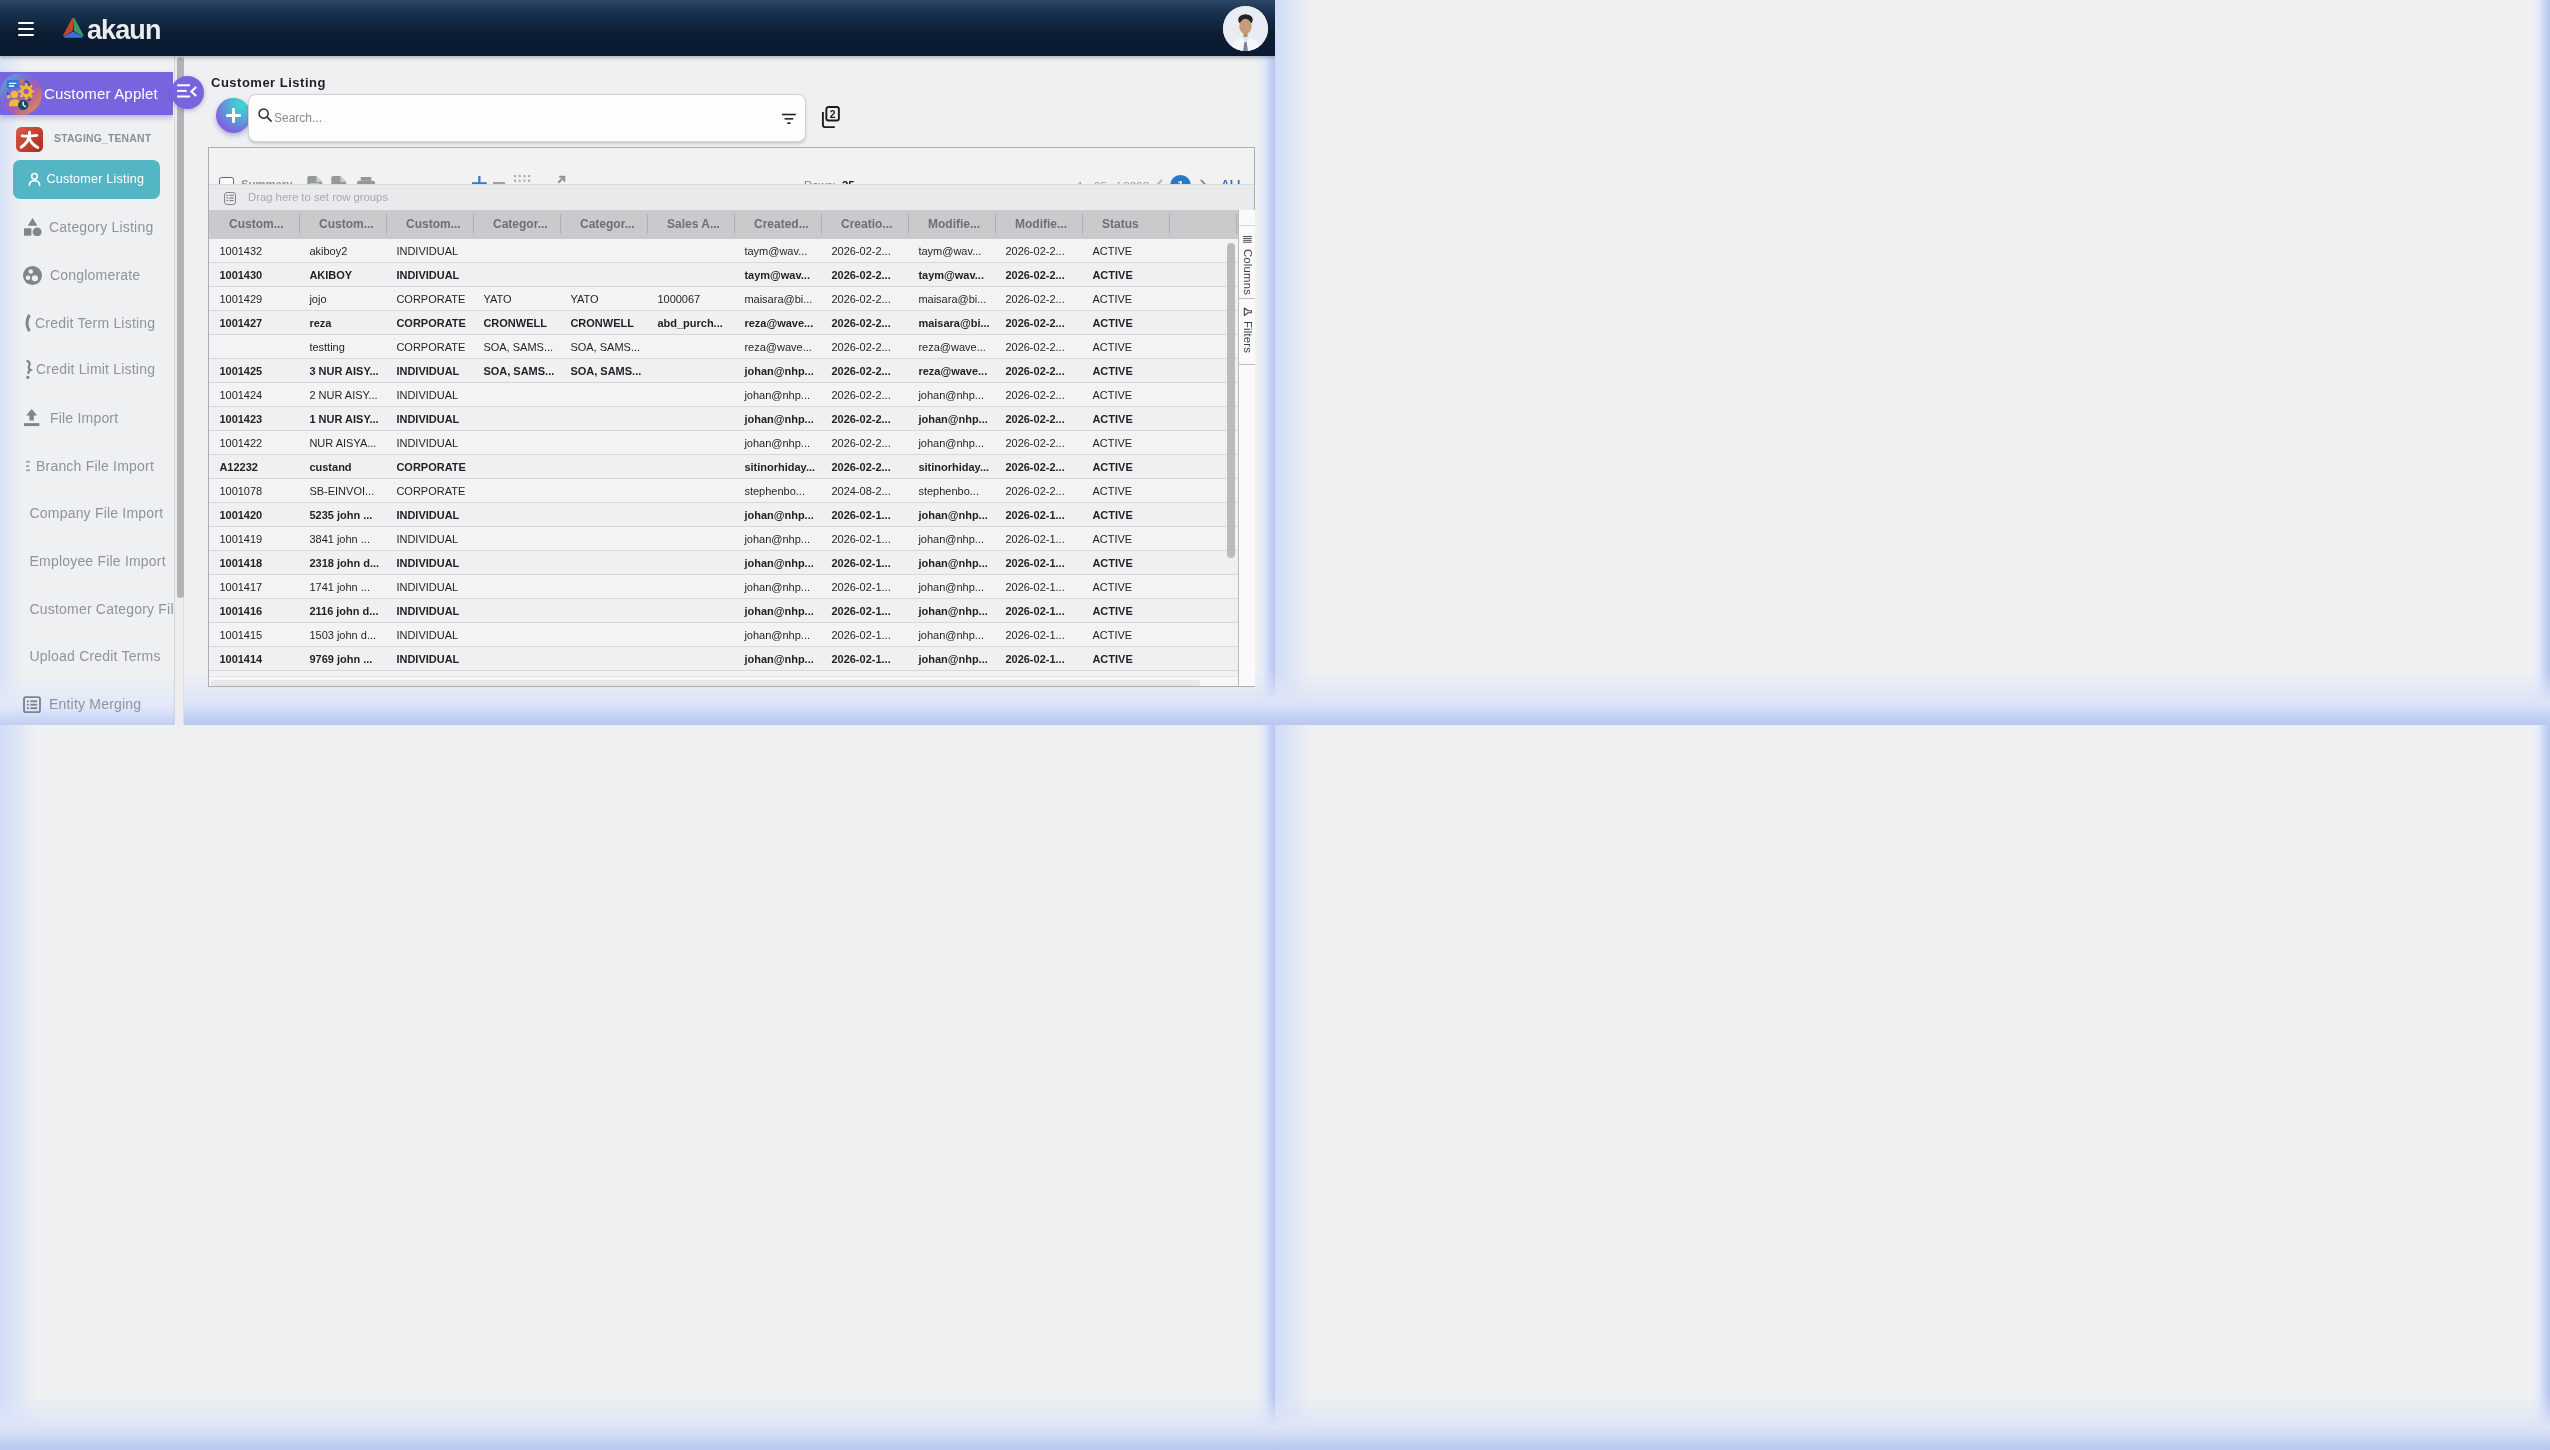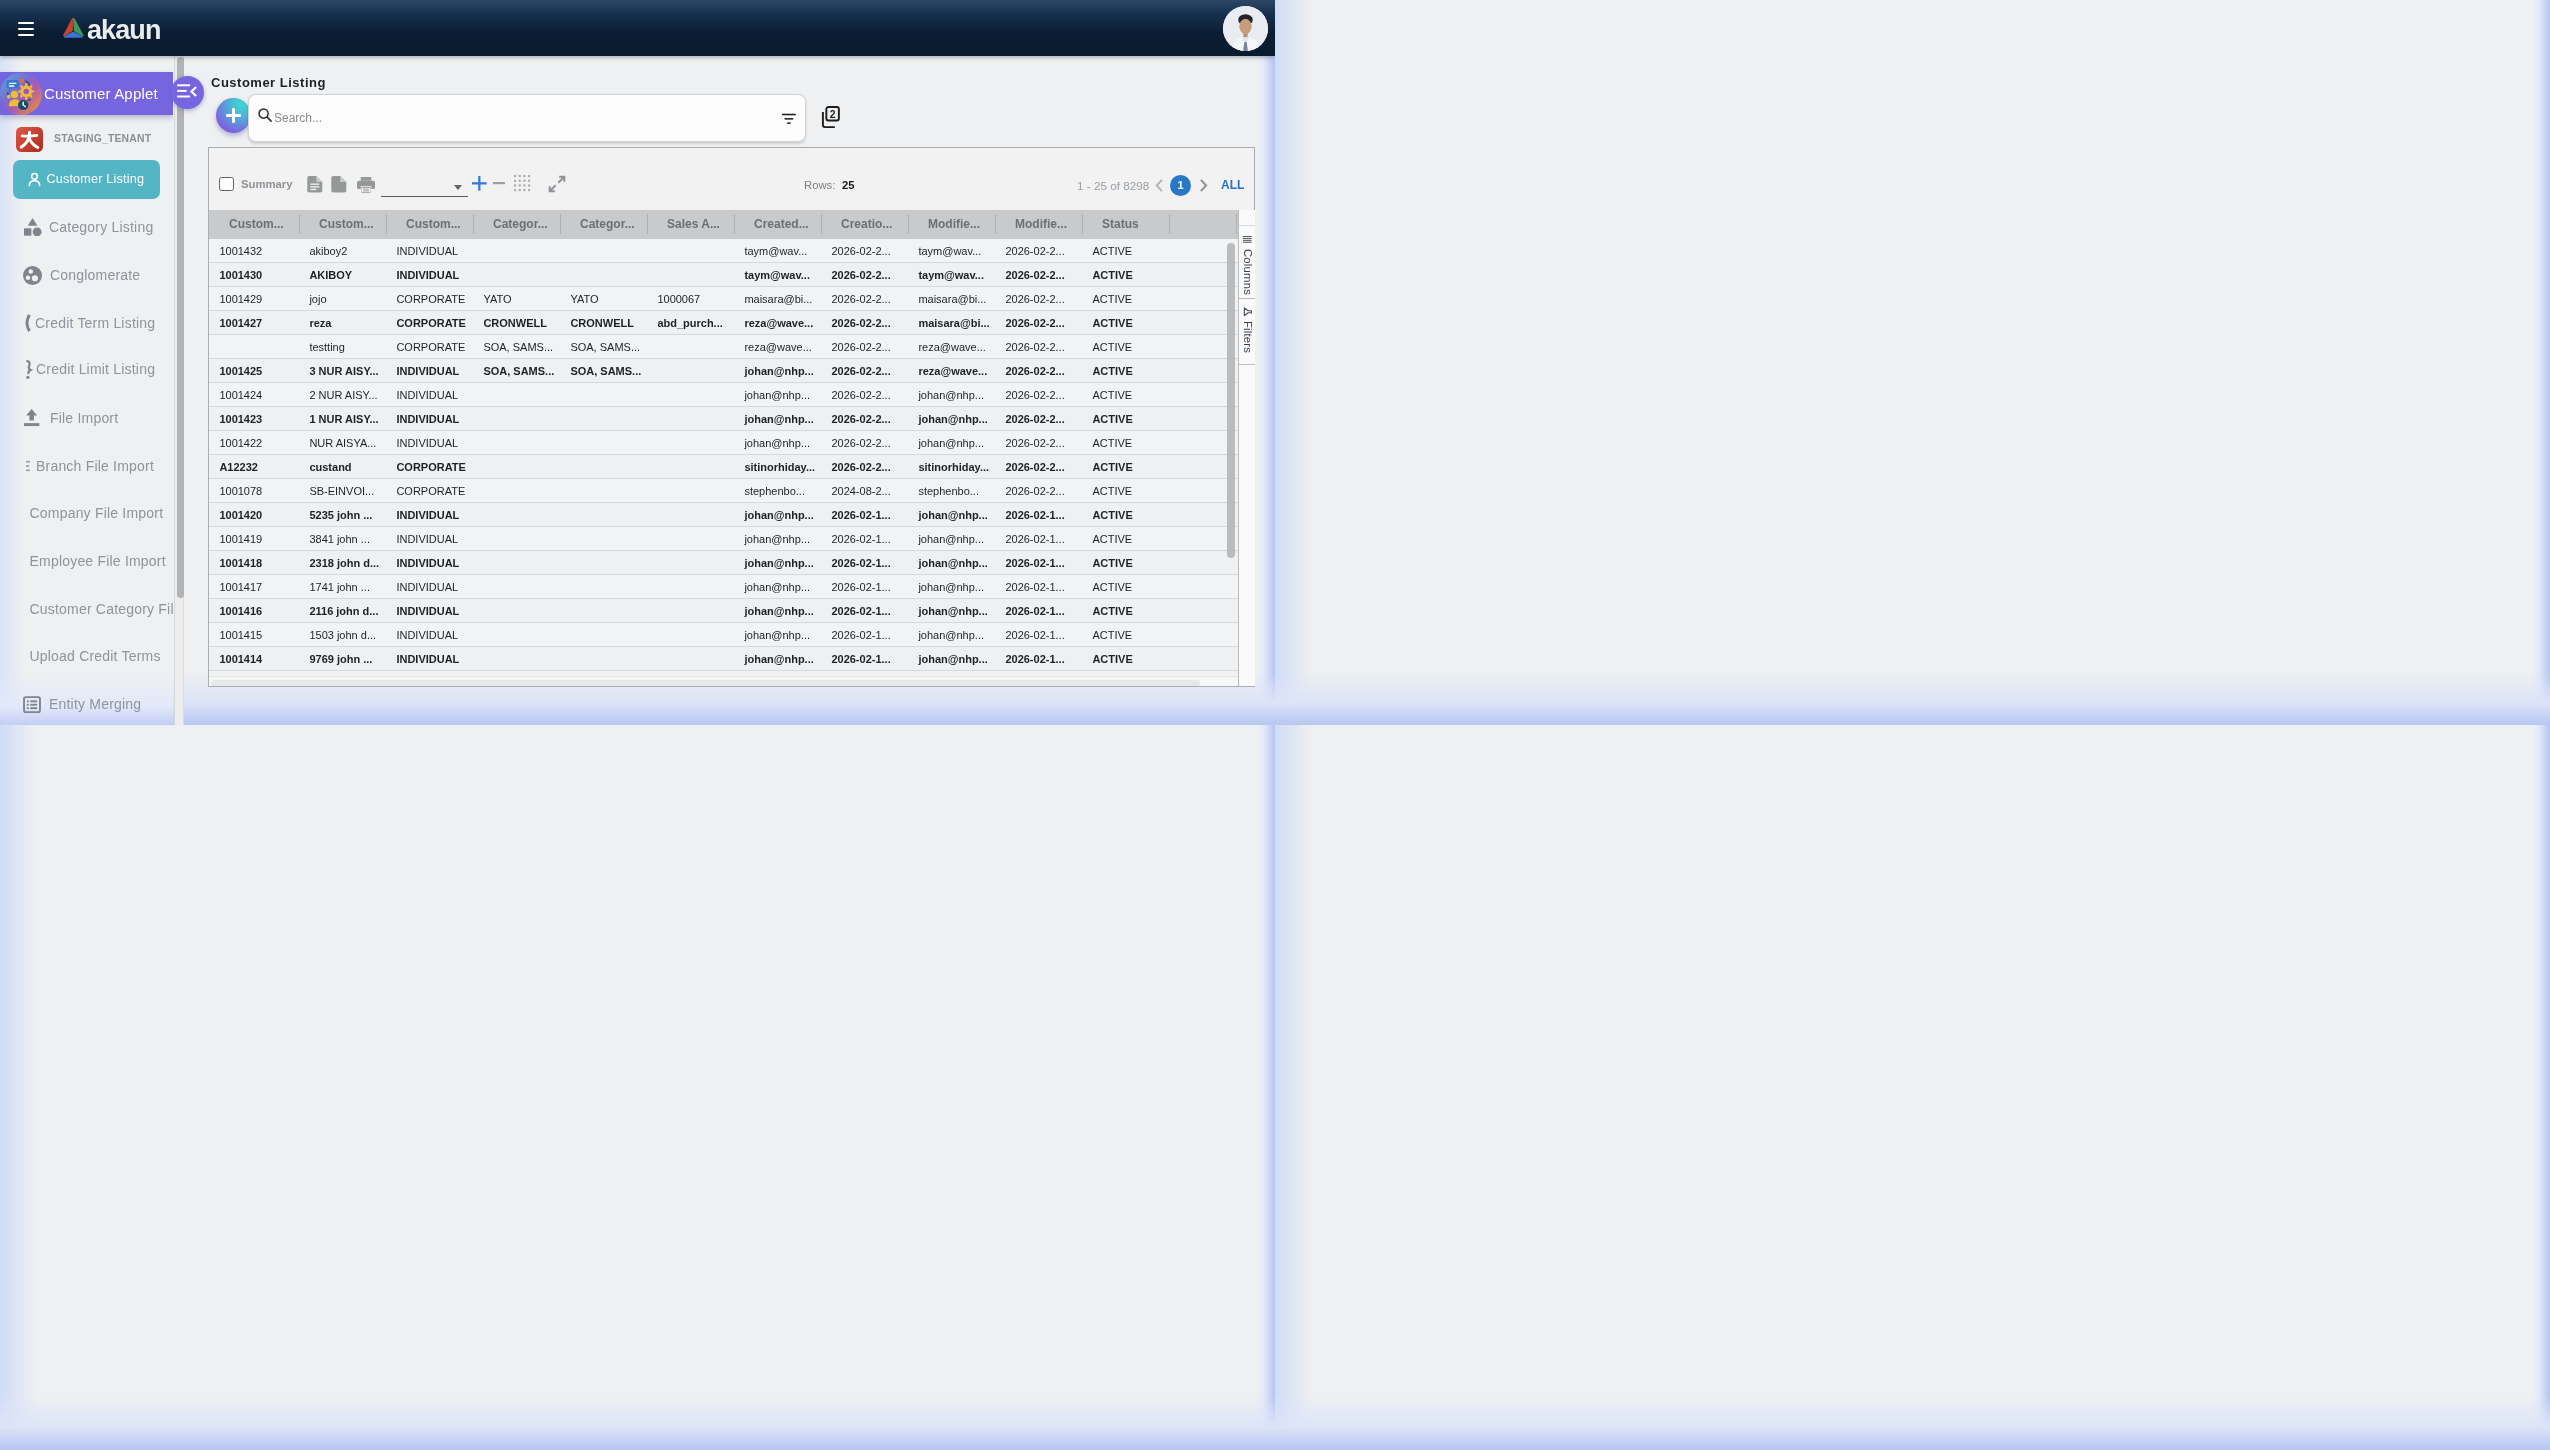--- a/index.html
+++ b/index.html
@@ -317,20 +317,33 @@
     <div class="pgtext">1 - 25 of 8298</div>
     <svg style="position:absolute;left:946px;top:14px" width="7.8" height="13" viewBox="0 0 9 15">
       <path d="M8 1 L2 7.5 L8 14" fill="none" stroke="#b4b7ba" stroke-width="2.4"></path>
     </svg>
     <div class="pgcircle">1</div>
     <svg style="position:absolute;left:991px;top:14px" width="7.8" height="13" viewBox="0 0 9 15">
       <path d="M1 1 L7 7.5 L1 14" fill="none" stroke="#8f9398" stroke-width="2.4"></path>
     </svg>
     <div class="pgall">ALL</div>
   </div>
+  <div class="dragbar">
+    <div class="dragicon">
+      <svg width="10.4" height="10.4" viewBox="0 0 12 12" style="position:absolute;left:0;top:0">
+        <rect x="1.5" y="2" width="2.2" height="1.4" fill="#84888c"></rect>
+        <rect x="5" y="2" width="5" height="1.4" fill="#84888c"></rect>
+        <rect x="1.5" y="5" width="2.2" height="1.4" fill="#84888c"></rect>
+        <rect x="5" y="5" width="5" height="1.4" fill="#84888c"></rect>
+        <rect x="1.5" y="8" width="2.2" height="1.4" fill="#84888c"></rect>
+        <rect x="5" y="8" width="5" height="1.4" fill="#84888c"></rect>
+      </svg>
+    </div>
+    <div class="dragtxt">Drag here to set row groups</div>
+  </div>
   <div class="gridheader">
     <div class="gh1">Custom...</div>
     <div class="ghc">Custom...</div>
     <div class="ghc">Custom...</div>
     <div class="ghc">Categor...</div>
     <div class="ghc">Categor...</div>
     <div class="ghc">Sales A...</div>
     <div class="ghc">Created...</div>
     <div class="ghc">Creatio...</div>
     <div class="ghc">Modifie...</div>

